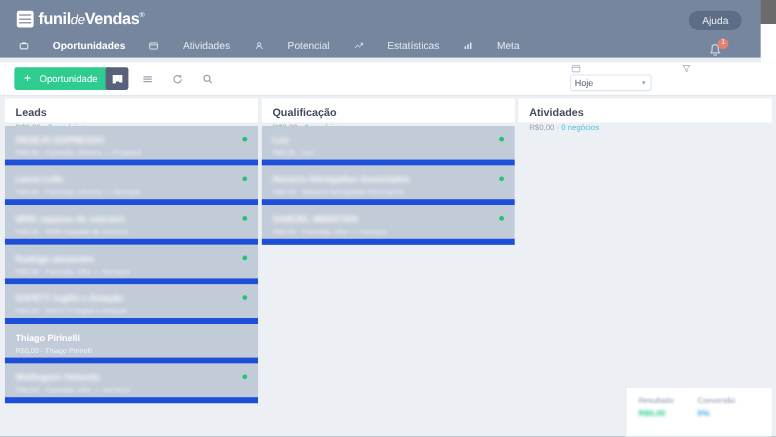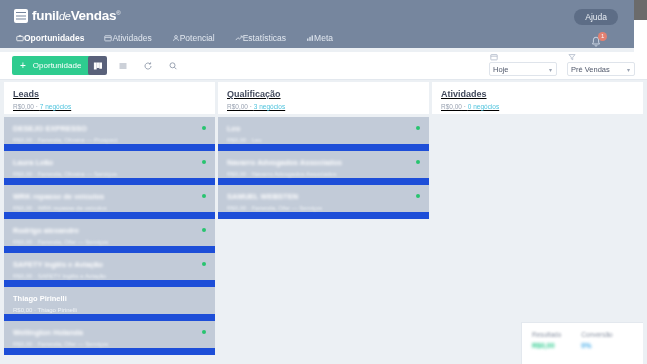--- a/index.html
+++ b/index.html
@@ -92,21 +92,21 @@
 
   
   .navbar {
     position: absolute; top: 28px; left: 0;
     width: 634px; height: 20px;
     display: flex; align-items: center;
     padding-left: 16px;
     gap: 20px;
   }
   .nav-item {
-    display: flex; align-items: center; gap: 0;
+    display: flex; align-items: center; gap: 20px;
     color: #e2e8f0;
     font-size: 8.5px;
     cursor: pointer;
     white-space: nowrap;
     text-align: center;
   }
   .nav-item.active { color: #ffffff; font-weight: bold; }
   .nav-icon { width: 8px; height: 8px; display: block; flex: 0 0 auto; }
 
   
@@ -142,21 +142,21 @@
     border-radius: 2px;
   }
   .view-btn.active { background: #59617a; }
   .view-btn.active svg { stroke: #ffffff; fill: #ffffff; }
   .view-btn svg { display: block; }
   .view-sep { width: 6px; }
 
   
   .filters {
     position: absolute; right: 12px; top: 1px;
-    display: flex; gap: 10px; align-items: flex-start;
+    display: flex; gap: 24px; align-items: flex-start;
   }
   .filter-wrap { position: relative; width: 68px; }
   .filter-icon {
     position: absolute; left: 1px; top: 0px;
     width: 8px; height: 8px;
   }
   .filter-select {
     margin-top: 9px;
     width: 68px; height: 14px;
     border: 1px solid #dfe4eb;
@@ -184,22 +184,21 @@
     padding: 0 4px;
   }
   .column {
     flex: 1 1 0;
     display: flex; flex-direction: column;
     min-width: 0;
   }
   .col-head {
     background: #ffffff;
     padding: 7px 9px 7px 9px;
-    height: 32px;
-    text-decoration: underline;
+    height: 20px;
   }
   .col-title {
     font-size: 9px;
     color: #434b5e;
     font-weight: bold;
     line-height: 11px;
   }
   .col-sub {
     font-size: 6.5px;
     color: #9aa3b2;
@@ -211,21 +210,21 @@
     flex: 1 1 auto;
     overflow: hidden;
     padding-top: 3px;
   }
 
   
   .card {
     position: relative;
     background: #c2cbd8;
     padding: 7px 9px 20px 9px;
-    border-bottom: 7px solid #1d4ed8;
+    border-bottom: 5px solid #1d4ed8;
     height: 33px;
     cursor: pointer;
   }
   .card-title {
     font-size: 7.5px;
     font-weight: bold;
     color: #ffffff;
     line-height: 9px;
     white-space: nowrap;
     overflow: hidden;
@@ -401,24 +400,20 @@
         <div class="filter-select">
           <span>Hoje</span>
           <span class="caret">▾</span>
         </div>
       </div>
 
       <div class="filter-wrap">
         <svg class="filter-icon" viewBox="0 0 10 10">
           <path d="M1.2 2h7.6L5.9 5.3v3.1L4.1 7.4V5.3z" fill="none" stroke="#aeb8c8" stroke-width="1"></path>
         </svg>
-        <div class="filter-select">
-          <span>Pré Vendas</span>
-          <span class="caret">▾</span>
-        </div>
       </div>
 
     </div>
   </div>
 
   <div class="board">
 
     <div class="column">
       <div class="col-head">
         <div class="col-title">Leads</div>

